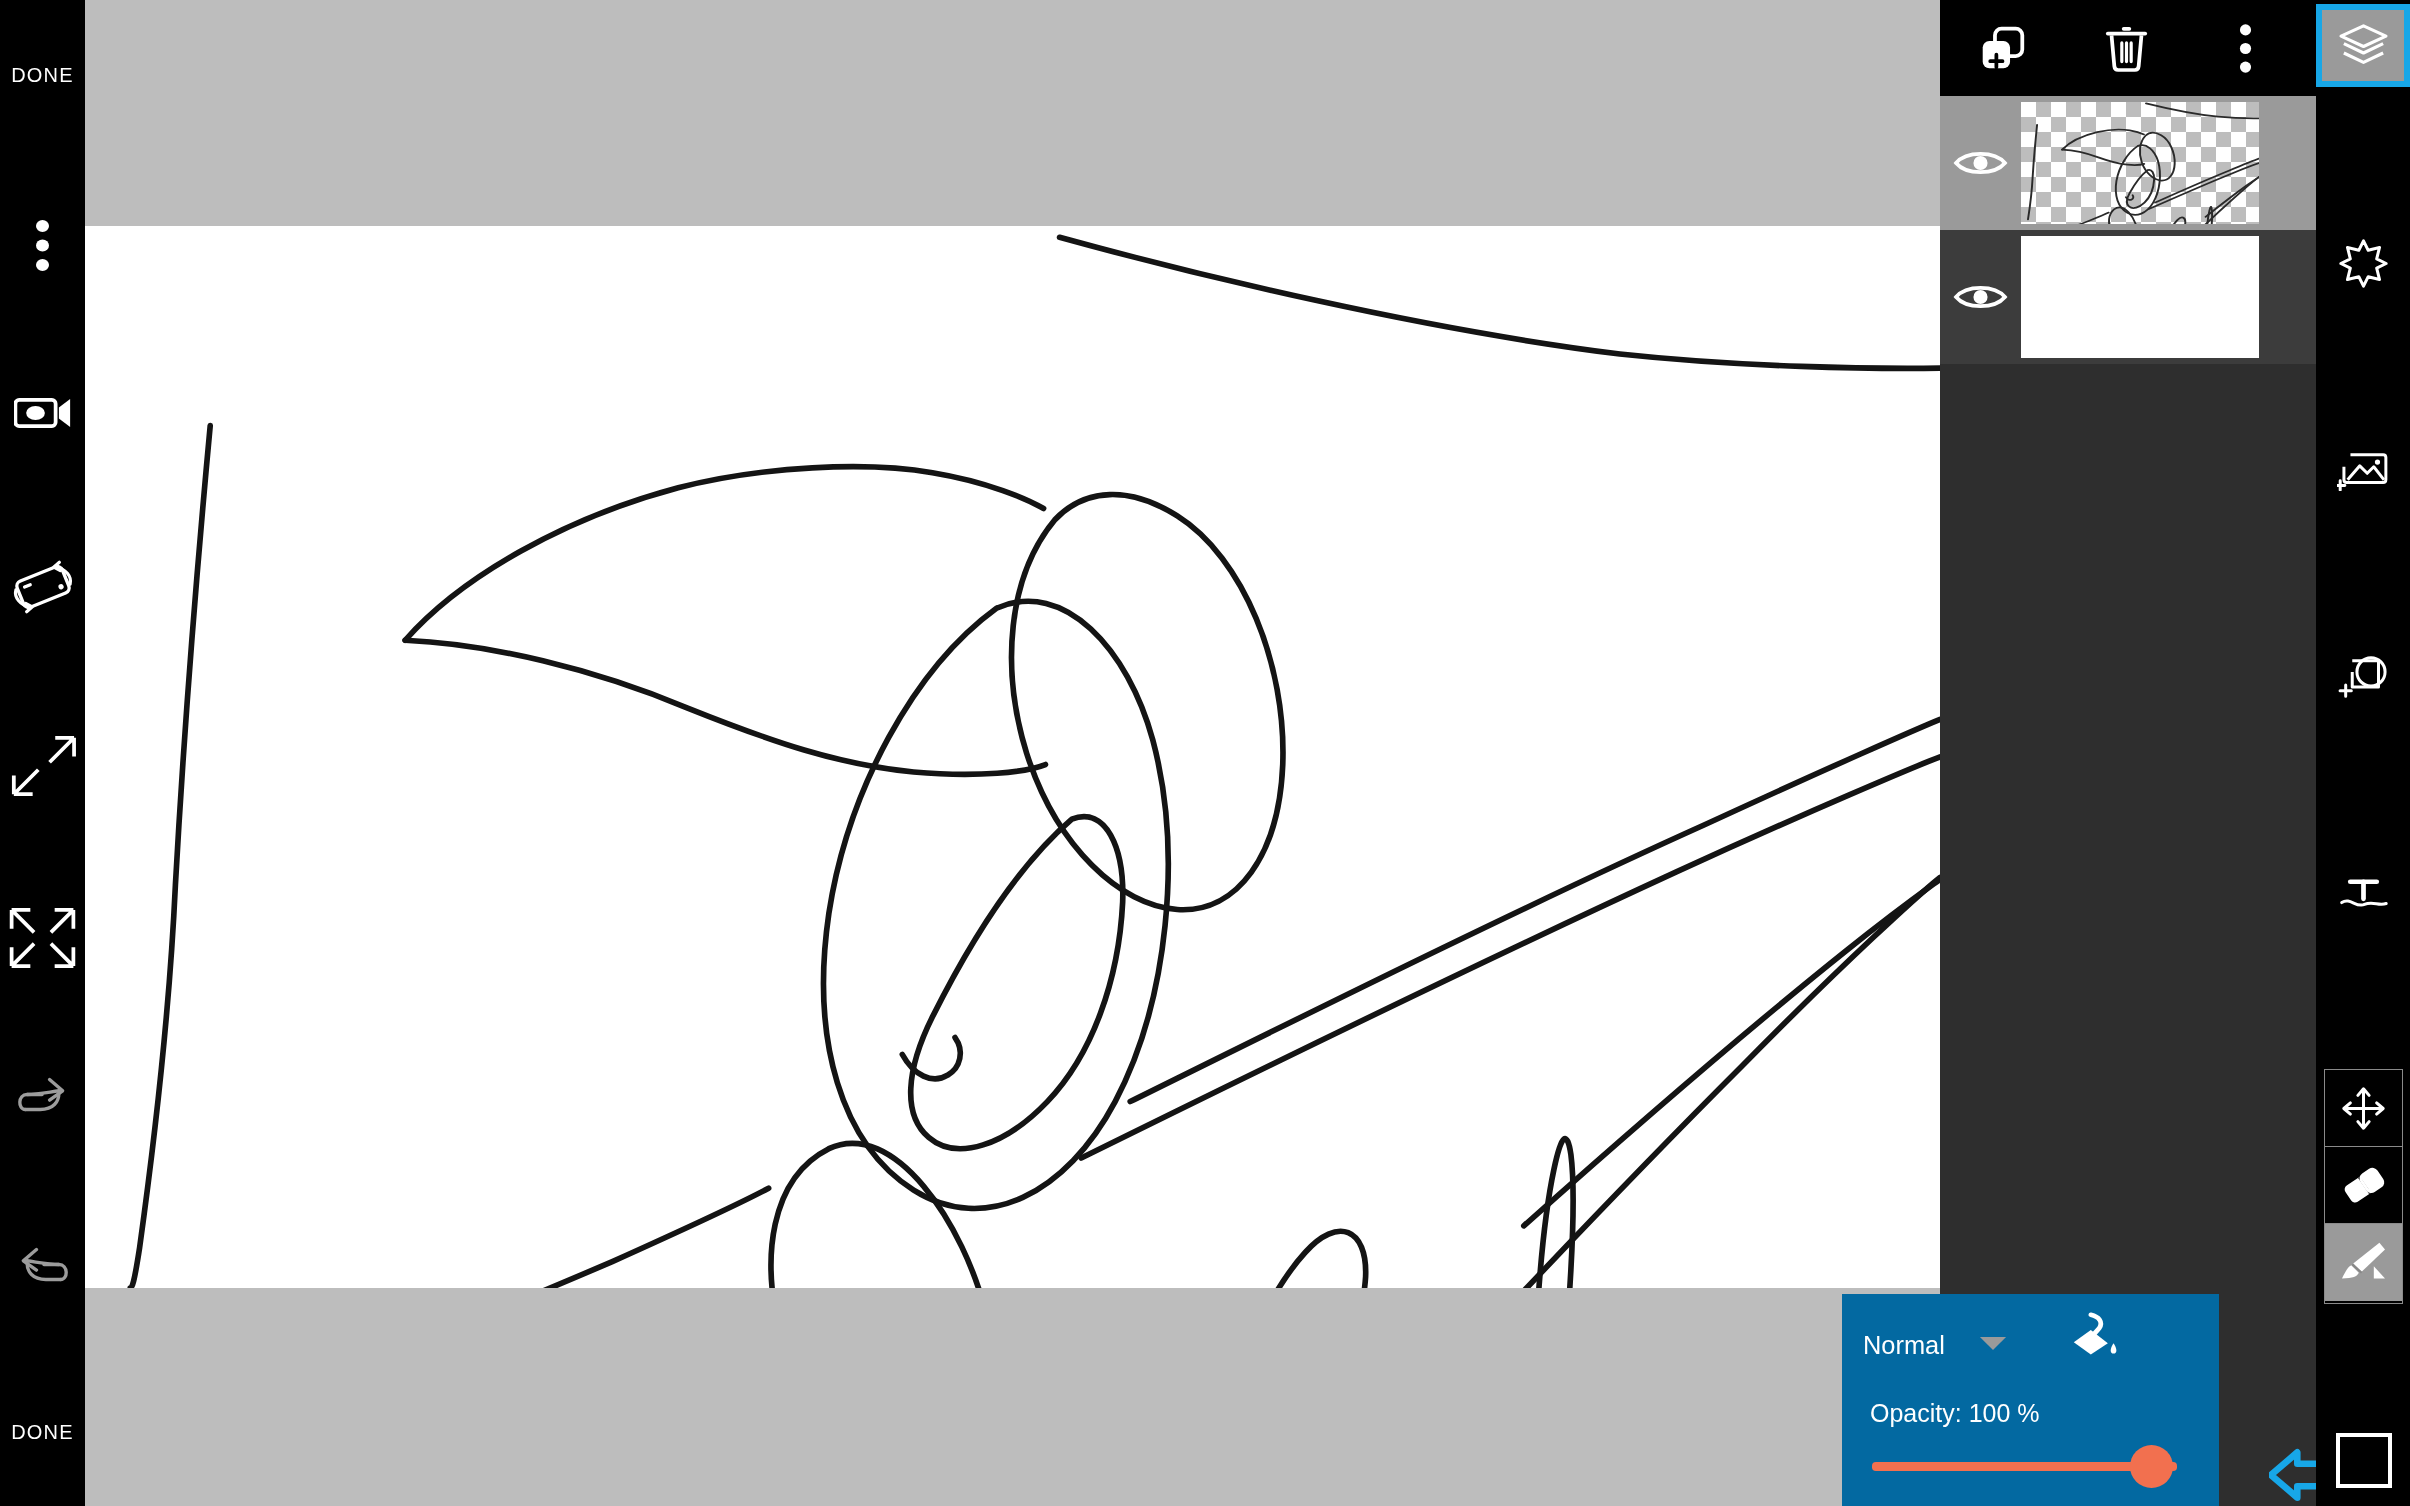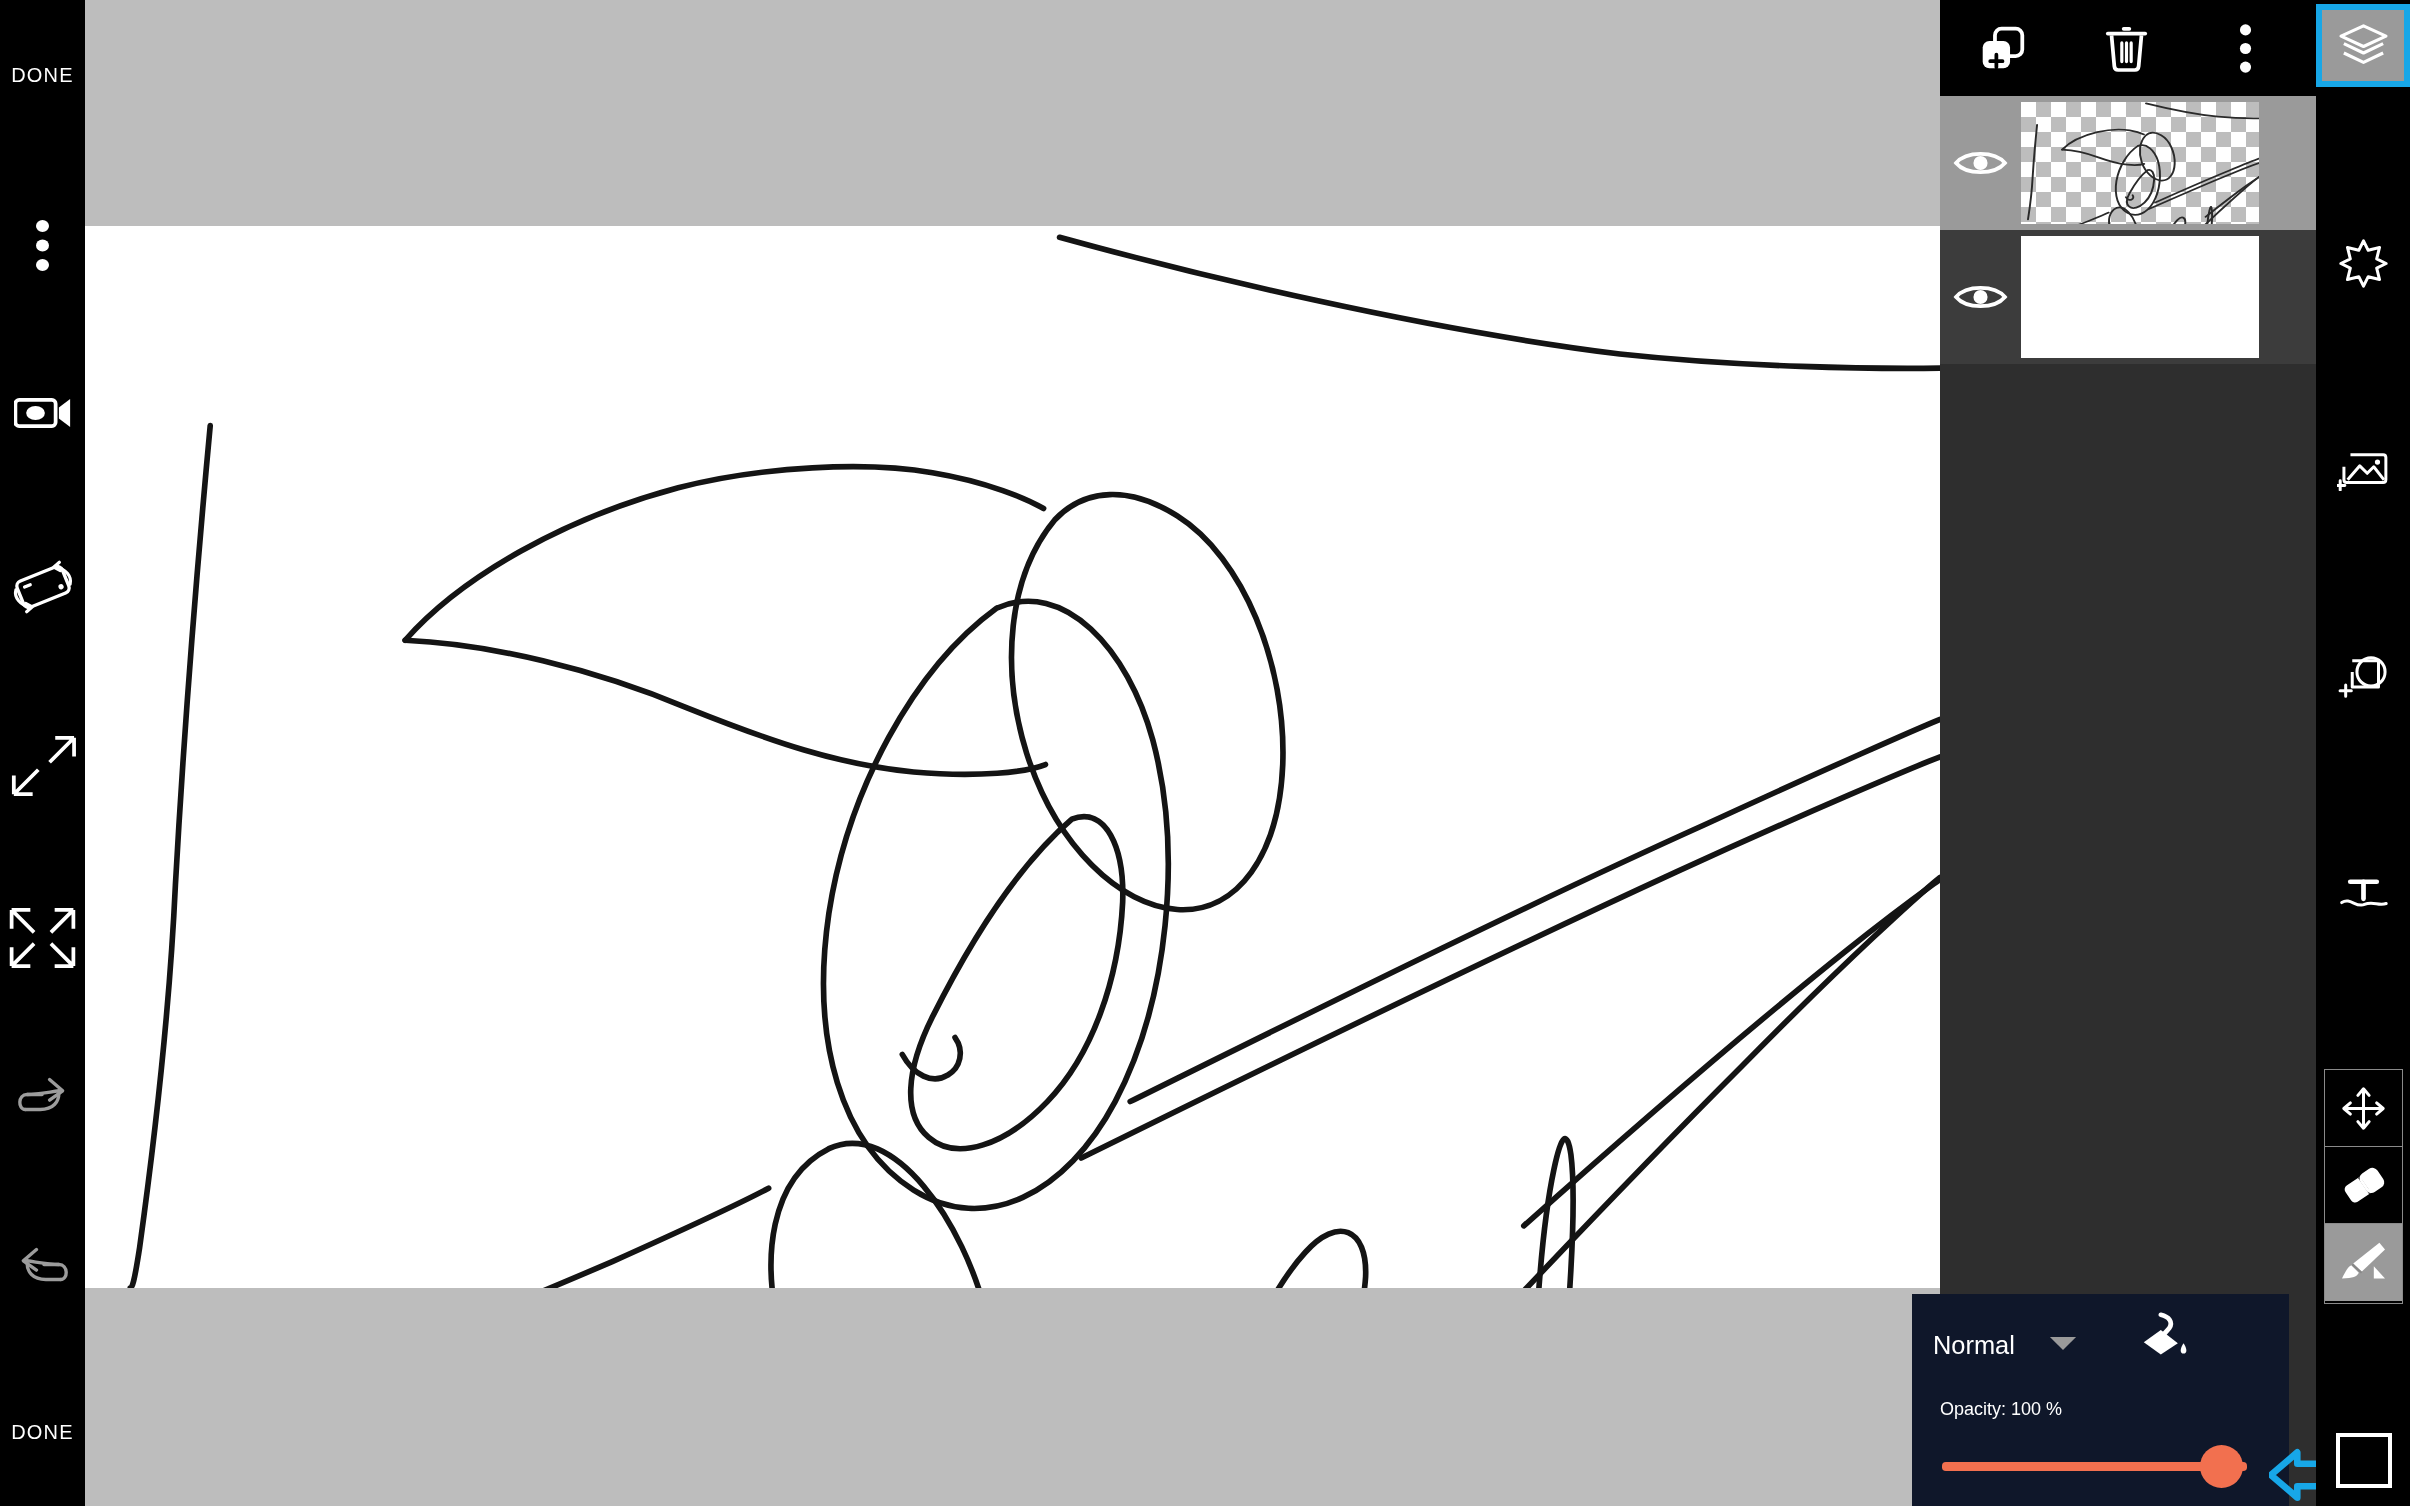--- a/index.html
+++ b/index.html
@@ -31,26 +31,26 @@
     background-image:
       linear-gradient(45deg,#bdbdbd 25%,transparent 25%,transparent 75%,#bdbdbd 75%),
       linear-gradient(45deg,#bdbdbd 25%,transparent 25%,transparent 75%,#bdbdbd 75%);
     background-size:30px 30px;
     background-position:0 0,15px 15px;
     background-color:#ffffff;
   }
   .thumb svg{position:absolute;left:0;top:0;width:100%;height:100%;}
 
   
-  #blend-panel{position:absolute;left:1912px;top:1294px;width:377px;height:213px;background:#0f172a;}
+  #blend-panel{position:absolute;left:1842px;top:1294px;width:377px;height:213px;background:#0369a1;}
   #blend-row{position:absolute;left:0;top:21px;width:377px;height:60px;display:flex;align-items:center;}
   #blend-mode-label{color:#fff;font-size:25.4px;margin-left:21px;}
   #blend-caret{margin-left:34px;}
   #alpha-lock{position:absolute;left:228px;top:17px;}
-  #opacity-label{position:absolute;left:28px;top:105px;color:#fff;font-size:18px;white-space:nowrap;}
+  #opacity-label{position:absolute;left:28px;top:105px;color:#fff;font-size:25px;white-space:nowrap;}
   #opacity-slider{position:absolute;left:30px;top:168px;width:305px;height:9.4px;}
   #opacity-track{position:absolute;left:0;top:0;width:305px;height:8.5px;background:#f2704f;border-radius:3.8px;}
   #opacity-knob{position:absolute;left:258px;top:-17px;width:43px;height:43px;border-radius:50%;background:#f2704f;}
   #cursor-arrow{position:absolute;left:2269px;top:1441px;width:99px;height:68px;pointer-events:none;}
 
   
   #right-toolbar{position:absolute;left:2316px;top:0;width:94px;height:1507px;background:#000;}
   .rt-item{position:absolute;left:0;width:94px;display:flex;align-items:center;justify-content:center;}
   .rt-selected-blue{background:#9a9a9a;border:6.6px solid #17a7e8;box-sizing:border-box;}
   .tool-group{position:absolute;left:7.5px;width:79px;border:0.9px solid #8a8a8a;box-sizing:border-box;background:#000;}

